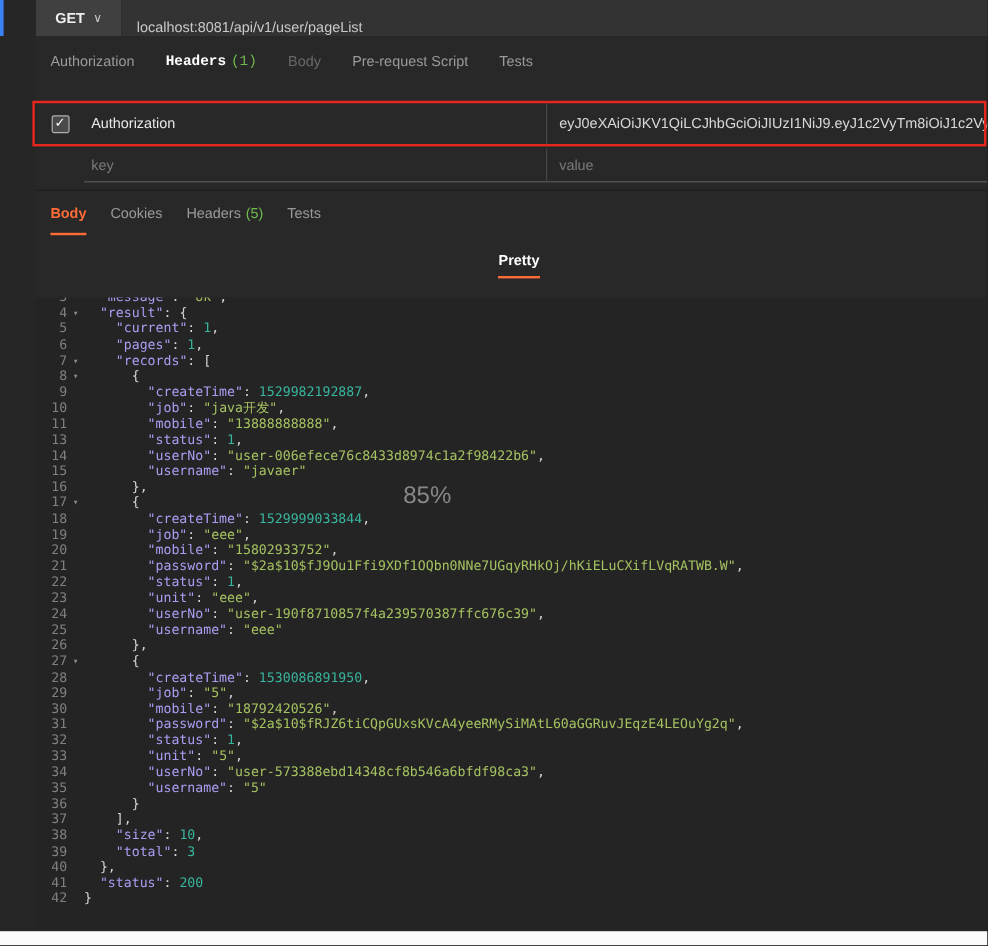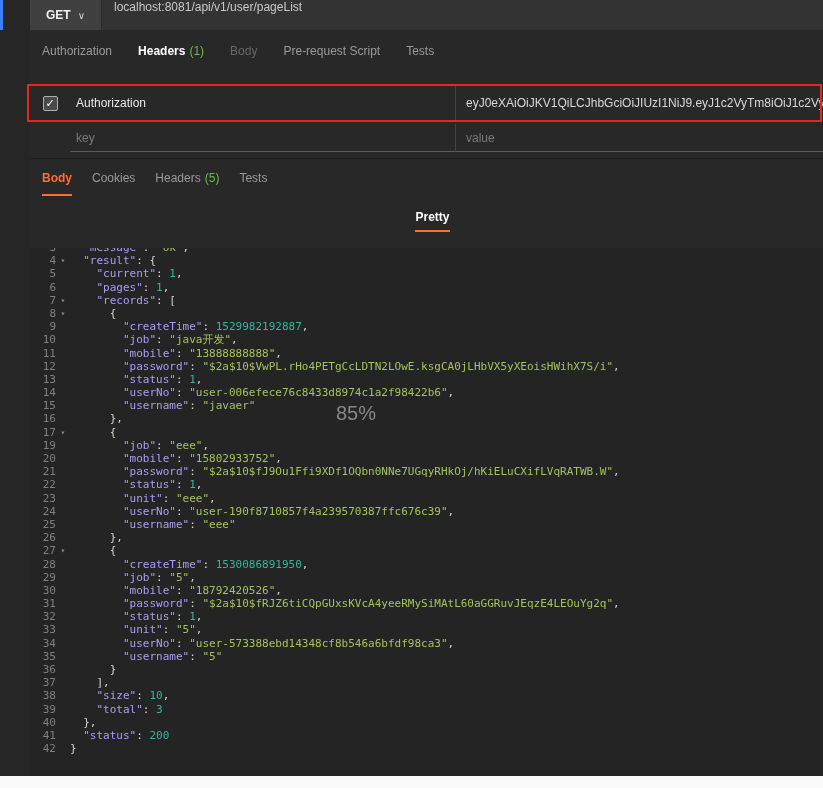--- a/index.html
+++ b/index.html
@@ -10,26 +10,26 @@
   }
   
   .left-rail { position:absolute; left:0; top:0; width:30px; height:776px; background:#262626; }
   .rail-accent { position:absolute; left:0; top:0; width:3px; height:30px; background:#3b82f6; }
 
   
   .request-bar { position:absolute; left:30px; top:0; right:0; height:30px; background:#404040; display:flex; align-items:stretch; }
   .method { width:72px; display:flex; align-items:center; justify-content:center; gap:7px;
             color:#f0f0f0; font-size:12px; font-weight:bold; border-right:1px solid #2a2a2a; cursor:pointer; }
   .method .caret { font-size:10px; color:#cccccc; font-weight:normal; }
-  .url-field { flex:1; background:#333333; color:#c9c9c9; font-size:12px; display:flex; align-items:flex-start; padding-left:12px; white-space:nowrap; overflow:hidden; }
+  .url-field { flex:1; background:#333333; color:#c9c9c9; font-size:12px; display:flex; align-items:flex-end; padding-left:12px; white-space:nowrap; overflow:hidden; }
 
   
   .req-tabs { position:absolute; left:30px; top:30px; right:0; height:42px; display:flex; align-items:center; gap:26px; padding-left:12px; font-size:12px; }
   .tab { color:#9a9a9a; cursor:pointer; white-space:nowrap; }
-  .tab.active { color:#ffffff; font-weight:bold; }
+  .tab.active { color:#ffffff; font-weight:bold;font-family:Liberation Mono, monospace; }
   .tab.dim { color:#686868; }
   .tab .count { margin-left:4px; color:#6fb94f; font-weight:normal; }
 
   
   .hrow { position:absolute; left:30px; right:0; display:flex; align-items:center; font-size:12px; }
   .hrow-1 { top:86px; height:34px; }
   .hrow-2 { top:124px; height:28px; }
   .cb-cell { width:40px; display:flex; justify-content:center; align-items:center; flex-shrink:0; }
   .key-cell { width:385px; padding-left:6px; color:#e8e8e8; white-space:nowrap; overflow:hidden; align-self:stretch; display:flex; align-items:center; }
   .val-cell { flex:1; padding-left:10px; color:#d8d8d8; white-space:nowrap; overflow:hidden; border-left:1px solid #454545; align-self:stretch; display:flex; align-items:center; }
@@ -205,25 +205,20 @@
           <span class="ln">10</span>
           <span class="fold"></span>
           <pre class="cl">        <span class="tk">"job"</span>: <span class="ts">"java开发"</span>,</pre>
         </div>
         <div class="code-row">
           <span class="ln">11</span>
           <span class="fold"></span>
           <pre class="cl">        <span class="tk">"mobile"</span>: <span class="ts">"13888888888"</span>,</pre>
         </div>
         <div class="code-row">
-          <span class="ln">12</span>
-          <span class="fold"></span>
-          <pre class="cl">        <span class="tk">"password"</span>: <span class="ts">"$2a$10$VwPL.rHo4PETgCcLDTN2LOwE.ksgCA0jLHbVX5yXEoisHWihX7S/i"</span>,</pre>
-        </div>
-        <div class="code-row">
           <span class="ln">13</span>
           <span class="fold"></span>
           <pre class="cl">        <span class="tk">"status"</span>: <span class="tn">1</span>,</pre>
         </div>
         <div class="code-row">
           <span class="ln">14</span>
           <span class="fold"></span>
           <pre class="cl">        <span class="tk">"userNo"</span>: <span class="ts">"user-006efece76c8433d8974c1a2f98422b6"</span>,</pre>
         </div>
         <div class="code-row">
@@ -233,20 +228,25 @@
         </div>
         <div class="code-row">
           <span class="ln">16</span>
           <span class="fold"></span>
           <pre class="cl">      },</pre>
         </div>
         <div class="code-row">
           <span class="ln">17</span>
           <span class="fold">▾</span>
           <pre class="cl">      {</pre>
+        </div>
+        <div class="code-row">
+          <span class="ln">18</span>
+          <span class="fold"></span>
+          <pre class="cl">        <span class="tk">"createTime"</span>: <span class="tn">1529999033844</span>,</pre>
         </div>
         <div class="code-row">
           <span class="ln">19</span>
           <span class="fold"></span>
           <pre class="cl">        <span class="tk">"job"</span>: <span class="ts">"eee"</span>,</pre>
         </div>
         <div class="code-row">
           <span class="ln">20</span>
           <span class="fold"></span>
           <pre class="cl">        <span class="tk">"mobile"</span>: <span class="ts">"15802933752"</span>,</pre>

